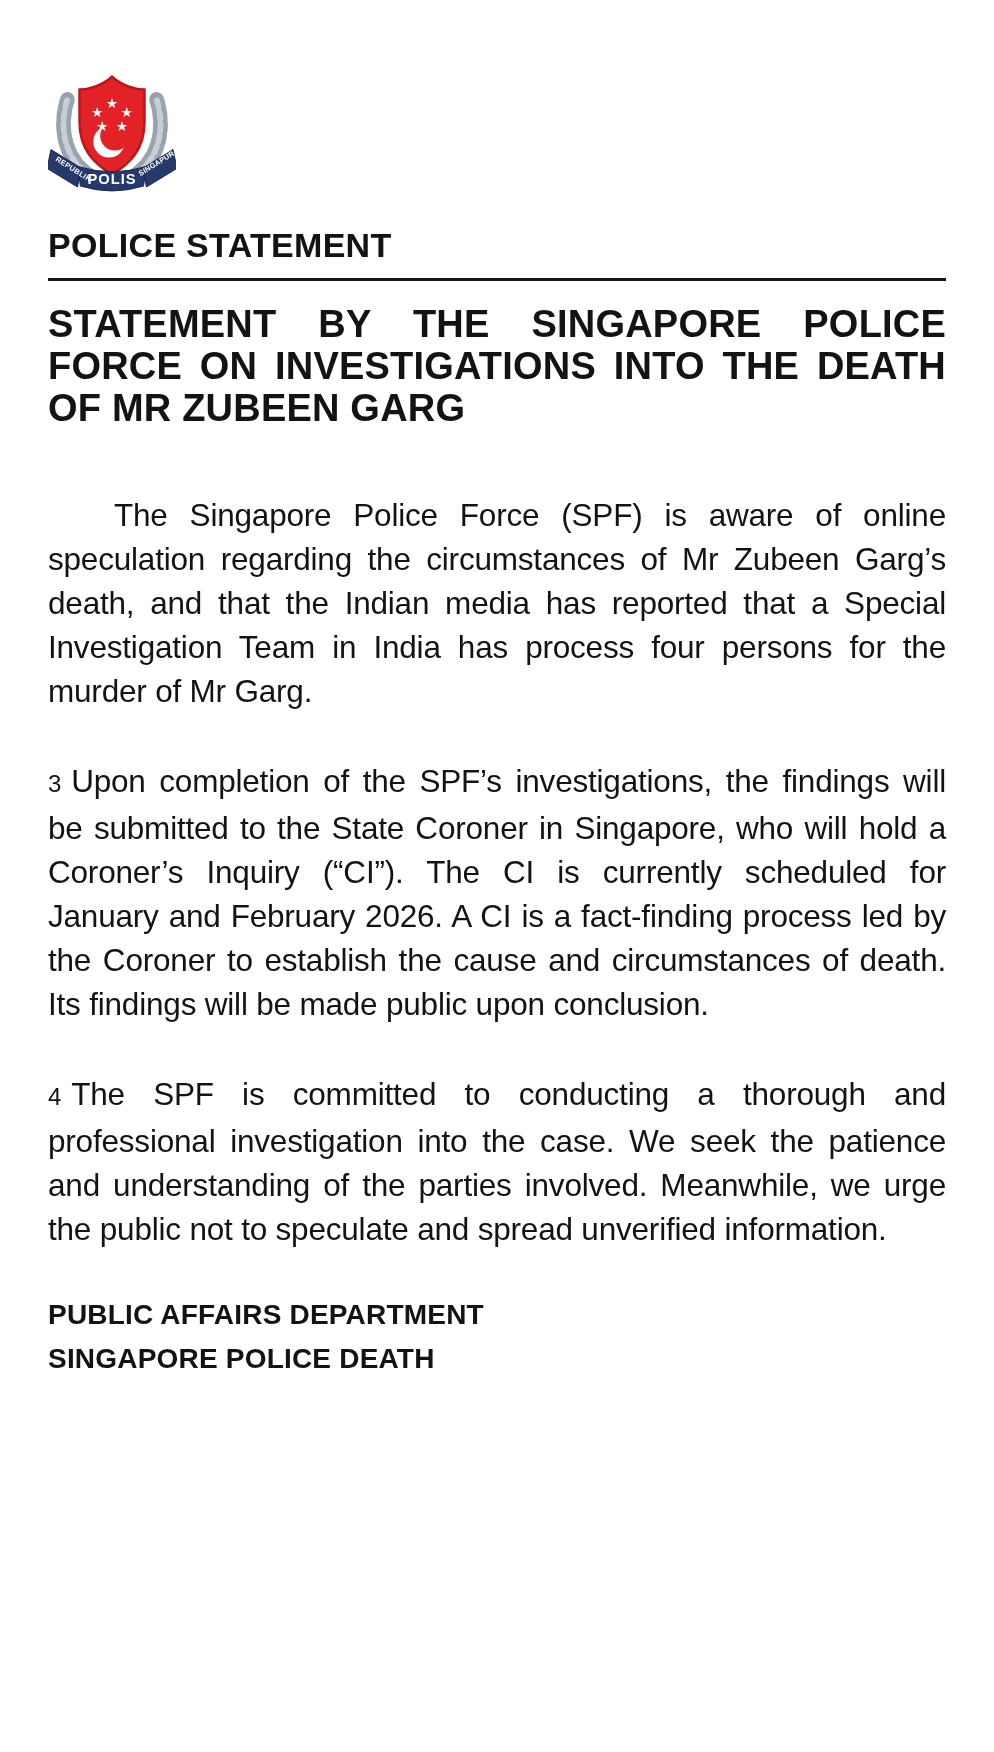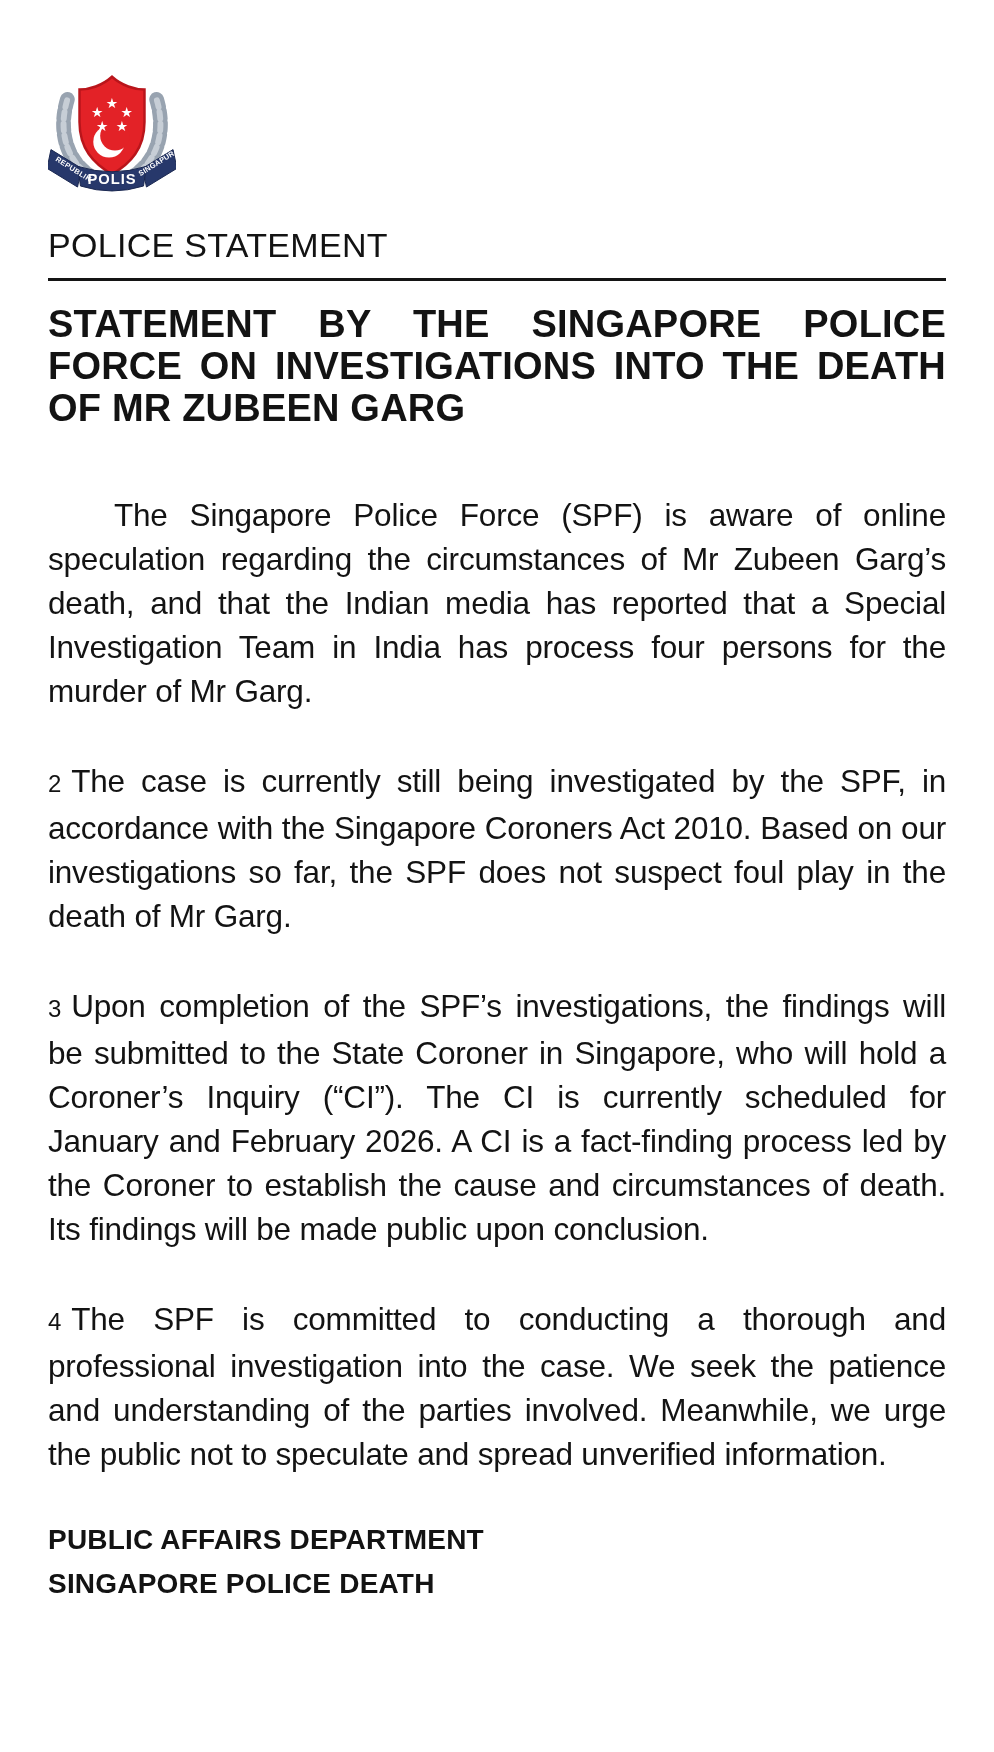--- a/index.html
+++ b/index.html
@@ -50,21 +50,21 @@
   }
 
   
   .statement-heading {
     margin-top: 34px;
     border-bottom: 3px solid #141414;
     padding-bottom: 13px;
   }
   .statement-heading span {
     font-size: 34px;
-    font-weight: normal;
+    font-weight: bold;
     letter-spacing: 0.3px;
   }
   .doc-title {
     margin-top: 22px;
     font-size: 38px;
     font-weight: bold;
     line-height: 42px;
     text-align: justify;
     letter-spacing: 0.2px;
   }
@@ -139,21 +139,20 @@
   </div>
 
   <div class="statement-heading">
     <span>POLICE STATEMENT</span>
   </div>
 
   <div class="doc-title">STATEMENT BY THE SINGAPORE POLICE FORCE ON INVESTIGATIONS INTO THE DEATH OF MR ZUBEEN GARG</div>
 
   <p class="body-para first"><span>The Singapore Police Force (SPF) is aware of online speculation regarding the circumstances of Mr Zubeen Garg’s death, and that the Indian media has reported that a Special Investigation Team in India has process four persons for the murder of Mr Garg.</span></p>
 
-  <p class="body-para"><span class="para-num">2</span><span>The case is currently still being investigated by the SPF, in accordance with the Singapore Coroners Act 2010. Based on our investigations so far, the SPF does not suspect foul play in the death of Mr Garg.</span></p>
 
   <p class="body-para"><span class="para-num">3</span><span>Upon completion of the SPF’s investigations, the findings will be submitted to the State Coroner in Singapore, who will hold a Coroner’s Inquiry (“CI”). The CI is currently scheduled for January and February 2026. A CI is a fact-finding process led by the Coroner to establish the cause and circumstances of death. Its findings will be made public upon conclusion.</span></p>
 
   <p class="body-para"><span class="para-num">4</span><span>The SPF is committed to conducting a thorough and professional investigation into the case. We seek the patience and understanding of the parties involved. Meanwhile, we urge the public not to speculate and spread unverified information.</span></p>
 
   <div class="doc-footer">
     <div>PUBLIC AFFAIRS DEPARTMENT</div>
     <div>SINGAPORE POLICE DEATH</div>
   </div>
 

